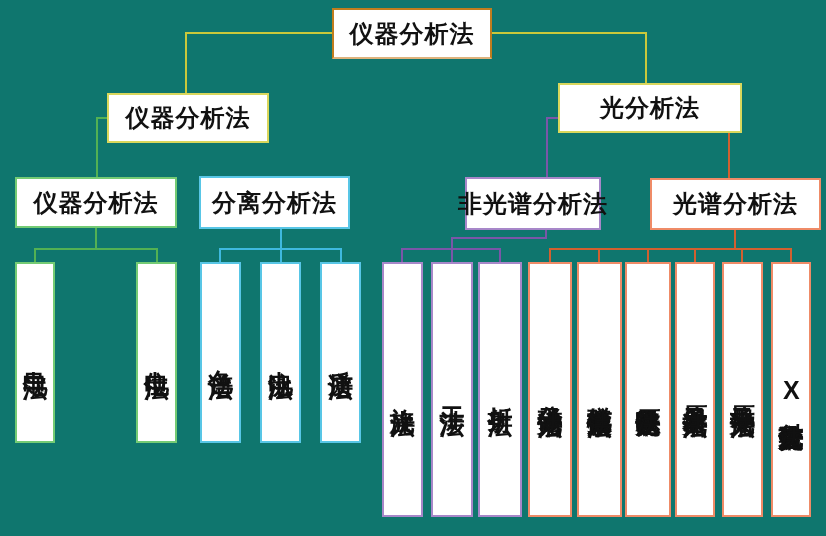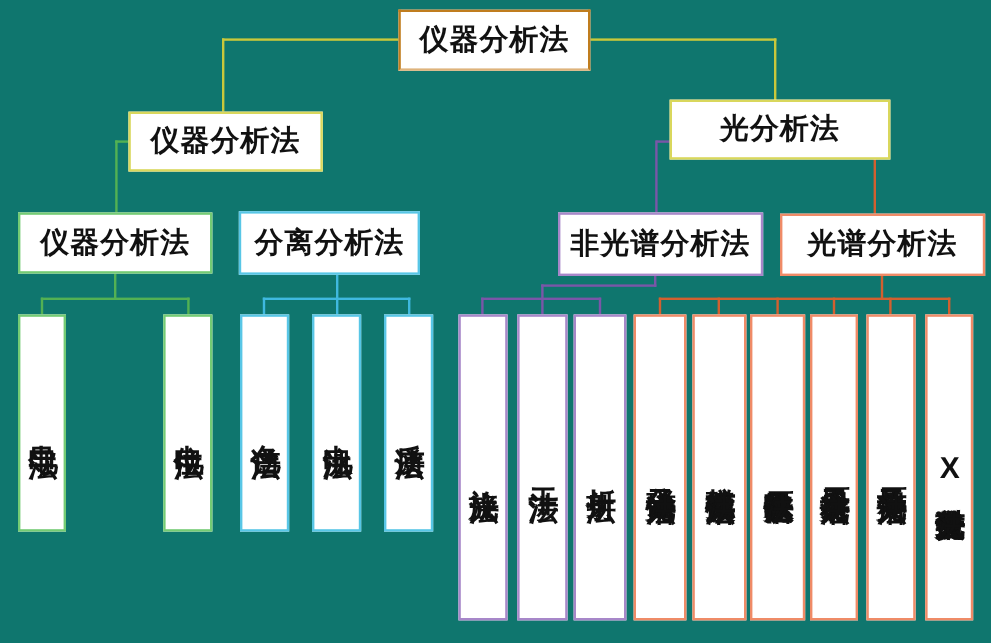--- a/index.html
+++ b/index.html
@@ -72,21 +72,21 @@
   <div class="line lo" style="left:741px;top:248px;width:2px;height:14px;"></div>
   <div class="line lo" style="left:790px;top:248px;width:2px;height:14px;"></div>
 
   <div class="node hnode b-root" style="left:332px;top:8px;width:160px;height:51px;">仪器分析法</div>
 
   <div class="node hnode b-yellow" style="left:107px;top:93px;width:162px;height:50px;">仪器分析法</div>
   <div class="node hnode b-yellow" style="left:558px;top:83px;width:184px;height:50px;">光分析法</div>
 
   <div class="node hnode b-green" style="left:15px;top:177px;width:162px;height:51px;">仪器分析法</div>
   <div class="node hnode b-cyan" style="left:199px;top:176px;width:151px;height:53px;">分离分析法</div>
-  <div class="node hnode b-purple" style="left:465px;top:177px;width:171px;height:53px;">非光谱分析法</div>
+  <div class="node hnode b-purple" style="left:465px;top:177px;width:136px;height:53px;">非光谱分析法</div>
   <div class="node hnode b-orange" style="left:650px;top:178px;width:171px;height:52px;">光谱分析法</div>
 
   <div class="node vnode b-green" style="left:15px;top:262px;width:40px;height:181px;">电导法</div>
   <div class="node vnode b-green" style="left:136px;top:262px;width:41px;height:181px;">电位法</div>
 
   <div class="node vnode b-cyan" style="left:200px;top:262px;width:41px;height:181px;">色谱法</div>
   <div class="node vnode b-cyan" style="left:260px;top:262px;width:41px;height:181px;">电泳法</div>
   <div class="node vnode b-cyan" style="left:320px;top:262px;width:41px;height:181px;">质谱法</div>
 
   <div class="node vnode b-purple" style="left:382px;top:262px;width:41px;height:255px;">旋光法</div>

